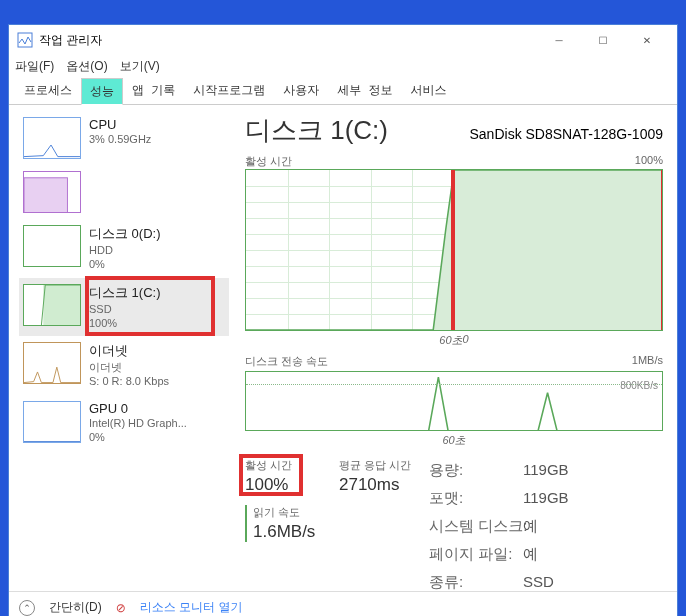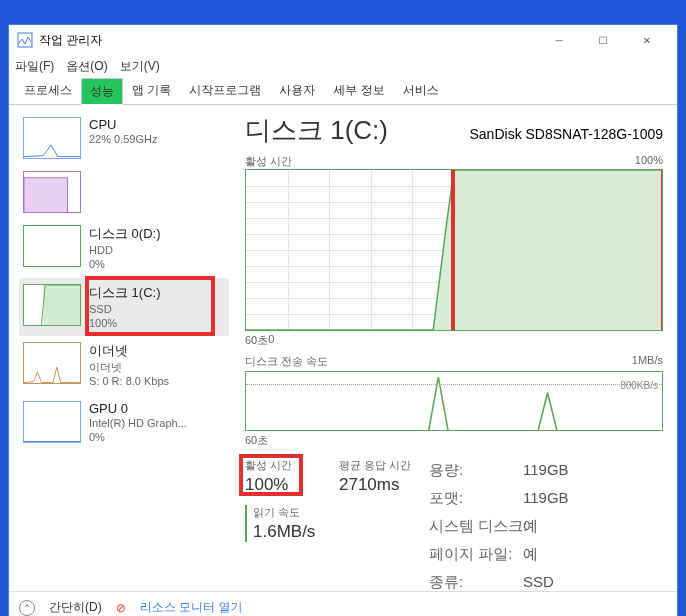--- a/index.html
+++ b/index.html
@@ -4,22 +4,22 @@
 <style>
 * { box-sizing: border-box; margin: 0; padding: 0; font-family: "Malgun Gothic", "Segoe UI", sans-serif; }
 body { background: #2456d8; width: 686px; height: 616px; overflow: hidden; }
 .window { position: absolute; left: 8px; top: 24px; width: 670px; height: 600px; background: #fff; border: 1px solid #4a7fd8; }
 .titlebar { height: 30px; display: flex; align-items: center; padding: 0 8px; }
 .titlebar .icon { width: 16px; height: 16px; margin-right: 6px; }
 .titlebar .title { font-size: 12px; flex: 1; }
 .titlebar .wbtn { width: 44px; height: 28px; display: flex; align-items: center; justify-content: center; font-size: 10px; color: #555; }
 .menubar { height: 22px; display: flex; align-items: center; padding: 0 6px; font-size: 12px; gap: 12px; color: #333;}
 .tabs { height: 28px; display: flex; align-items: flex-end; padding: 0 6px; border-bottom: 1px solid #ccc; font-size: 12px; }
-.tab { padding: 4px 8px; border: 1px solid transparent; color: #333; cursor: default; }
-.tab.active { border: 1px solid #ccc; border-bottom: 1px solid #fff; background: #22c55e; position: relative; top: 1px; }
+.tab { padding: 4px 8px; border: 1px solid transparent; color: #333; cursor: default; font-family: Liberation Mono, monospace; }
+.tab.active { border: 1px solid #ccc; border-bottom: 1px solid #fff; background: #5eead4; position: relative; top: 1px; }
 .body { display: flex; height: 480px; }
 .sidebar { width: 220px; padding: 6px 0 0 10px; overflow: hidden; }
 .sitem { display: flex; gap: 8px; padding: 6px 4px; align-items: flex-start; position: relative; }
 .sitem.selected { background: #eaeaea; }
 .sthumb { width: 58px; height: 42px; border: 1px solid #7aa8e8; background: #fff; position: relative; overflow: hidden; }
 .sthumb.memory { border-color: #b070d0; }
 .sthumb.disk0 { border-color: #5aa85a; }
 .sthumb.disk1 { border-color: #5aa85a; }
 .sthumb.eth { border-color: #c0955a; }
 .sthumb.gpu { border-color: #7aa8e8; }
@@ -29,21 +29,21 @@
 .main { flex: 1; padding: 8px 14px 0 16px; position: relative; }
 .hdr { display: flex; align-items: baseline; justify-content: space-between; }
 .hdr h1 { font-size: 26px; font-weight: 400; color: #333; }
 .hdr .model { font-size: 14px; color: #000000; }
 .chartlbl { display: flex; justify-content: space-between; font-size: 11px; color: #666; margin-top: 6px; }
 .chart { border: 1px solid #5aa85a; height: 162px; background: #fff; position: relative; overflow: hidden; }
 .chart .grid { position: absolute; inset: 0; }
 .chart .gv { position: absolute; top: 0; bottom: 0; border-left: 1px solid #d8ecd8; }
 .chart .gh { position: absolute; left: 0; right: 0; border-top: 1px solid #d8ecd8; }
 .chart svg { position: absolute; inset: 0; width: 100%; height: 100%; }
-.axis { display: flex; justify-content: flex-start; font-size: 11px; color: #666; margin-top: 2px; }
+.axis { display: flex; justify-content: center; font-size: 11px; color: #666; margin-top: 2px; font-style: italic; }
 .chart2 { border: 1px solid #5aa85a; height: 60px; background: #fff; position: relative; overflow: hidden; margin-top: 2px;}
 .stats { display: flex; margin-top: 10px; gap: 0; font-size: 12px; }
 .statcol { display: flex; flex-direction: column; gap: 4px; }
 .statcol.c1 { width: 94px; }
 .statcol.c2 { width: 90px; }
 .statcol.c3 { width: 94px; }
 .statcol.c4 { flex: 1; justify-content: space-between; }
 .stat .lbl { font-size: 11px; color: #666; }
 .stat .val { font-size: 17px; color: #333; margin-top: 2px; }
 .stat.bar { border-left: 2px solid #5aa85a; padding-left: 6px; margin-top: 6px;}
@@ -88,21 +88,21 @@
   </div>
 
   <div class="body">
     <div class="sidebar">
       <div class="sitem">
         <div class="sthumb"><svg viewBox="0 0 58 42">
               <path d="M0 40 L20 39 L28 28 L35 40 L58 40" fill="none" stroke="#4a7fd8"></path>
             </svg></div>
         <div class="slabel">
           <div class="name">CPU</div>
-          <div class="sub">22% 0.59GHz</div>
+          <div class="sub">3% 0.59GHz</div>
         </div>
       </div>
       <div class="sitem">
         <div class="sthumb memory"><svg viewBox="0 0 58 42">
               <rect x="0" y="6" width="45" height="36" fill="#e8d0f2" stroke="#b070d0"></rect>
             </svg></div>
       </div>
       <div class="sitem">
         <div class="sthumb disk0"></div>
         <div class="slabel">

